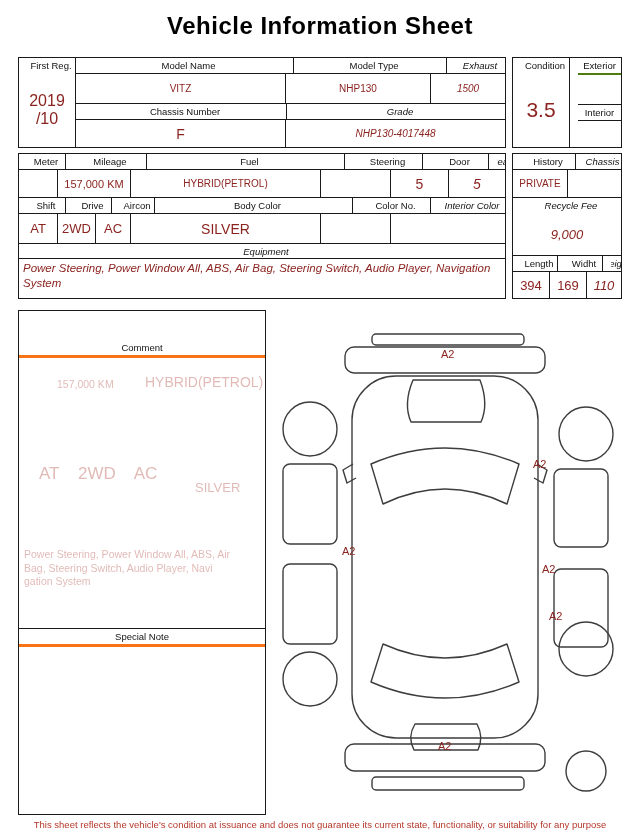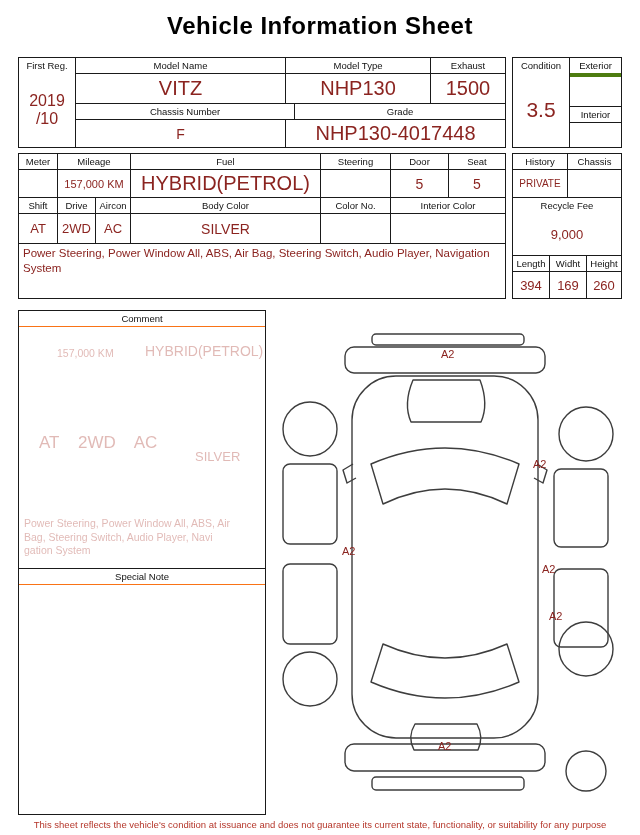--- a/index.html
+++ b/index.html
@@ -19,40 +19,40 @@
   .col{display:flex;flex-direction:column;box-sizing:border-box;}
   .col.brd{border-right:1px solid #1a1a1a;}
   .trow{display:flex;border-bottom:1px solid #1a1a1a;box-sizing:border-box;flex:0 0 auto;}
   .trow.nb{border-bottom:none;}
   .trow.grow{flex:1 1 auto;}
   .cell{
     display:flex;align-items:center;justify-content:center;
     border-right:1px solid #1a1a1a;box-sizing:border-box;overflow:hidden;
     flex:0 0 auto;
   }
-  .cell.last,.cell:last-child{border-right:none;}
+  .cell.last,.cell:last-child{border-right:none;font-style:italic;}
   .cell.fill{flex:1 1 auto;}
-  .lbl{font-size:9.5px;color:#111;}
+  .lbl{font-size:9.5px;color:#111;margin-left:8px;}
   .val{color:#8b2420;}
   .v20{font-size:21px;}
   .v16{font-size:16px;line-height:1.15;}
-  .v15{font-size:20px;}
+  .v15{font-size:10px;}
   .v14{font-size:14px;}
   .v13{font-size:13px;}
   .v11{font-size:11px;}
   .v10{font-size:10px;}
   .stack{flex-direction:column;}
   .eqtext{
     display:block;font-size:11.5px;line-height:1.3;color:#8b2420;
     padding:2px 4px;text-align:left;align-items:flex-start;justify-content:flex-start;
   }
   .comment-body,.note-body{position:relative;flex:1 1 auto;overflow:hidden;}
   .panel-hdr{
     flex:0 0 15px;display:flex;align-items:center;justify-content:center;
-    font-size:9.5px;border-bottom:1px solid #f97316;
+    font-size:9.5px;border-bottom:3px solid #f97316;margin-top:29px;
   }
   .panel-hdr.topline{border-top:1px solid #1a1a1a;}
   .ghost{
     position:absolute;color:#c9827c;opacity:0.55;white-space:pre;
   }
   .ghost.wrap{white-space:normal;}
   .diagram{position:absolute;left:265px;top:312px;width:368px;height:505px;}
   .a2{
     position:absolute;font-size:11px;color:#8b2420;
   }
@@ -100,21 +100,21 @@
     </div>
   </div>
 
   <div class="tbl" style="left:512px;top:57px;width:110px;height:91px">
     <div class="hsplit">
       <div class="col brd" style="width:57px">
         <div class="lbl" style="height:15px;display:flex;align-items:center;justify-content:center">Condition</div>
         <div class="val v20" style="flex:1;display:flex;align-items:center;justify-content:center">3.5</div>
       </div>
       <div class="col" style="flex:1">
-        <div class="lbl" style="height:15px;border-bottom:4px solid #4d7c0f;display:flex;align-items:center;justify-content:center">Exterior</div>
+        <div class="lbl" style="height:15px;border-bottom:2px solid #4d7c0f;display:flex;align-items:center;justify-content:center">Exterior</div>
         <div style="height:29px"></div>
         <div class="lbl" style="height:15px;border-top:1px solid #1a1a1a;border-bottom:1px solid #1a1a1a;display:flex;align-items:center;justify-content:center">Interior</div>
         <div style="flex:1"></div>
       </div>
     </div>
   </div>
 
   <div class="tbl" style="left:18px;top:153px;width:488px;height:146px">
     <div class="trow" style="height:16px">
       <div class="cell lbl" style="width:39px">Meter</div>
@@ -141,20 +141,23 @@
       <div class="cell lbl fill">Interior Color</div>
     </div>
     <div class="trow" style="height:30px">
       <div class="cell val v13" style="width:39px">AT</div>
       <div class="cell val v13" style="width:38px">2WD</div>
       <div class="cell val v13" style="width:35px">AC</div>
       <div class="cell val v14" style="width:190px">SILVER</div>
       <div class="cell" style="width:70px"></div>
       <div class="cell fill"></div>
     </div>
+    <div class="trow" style="height:15px">
+      <div class="cell lbl fill">Equipment</div>
+    </div>
     <div class="trow nb grow">
       <div class="cell fill eqtext" style="align-items:flex-start;justify-content:flex-start">Power Steering, Power Window  All, ABS, Air Bag, Steering Switch, Audio Player, Navigation System</div>
     </div>
   </div>
 
   <div class="tbl" style="left:512px;top:153px;width:110px;height:146px">
     <div class="trow" style="height:16px">
       <div class="cell lbl" style="width:55px">History</div>
       <div class="cell lbl fill">Chassis</div>
     </div>
@@ -169,21 +172,21 @@
       <div class="cell val v13 fill">9,000</div>
     </div>
     <div class="trow" style="height:16px">
       <div class="cell lbl" style="width:37px">Length</div>
       <div class="cell lbl" style="width:37px">Widht</div>
       <div class="cell lbl fill">Height</div>
     </div>
     <div class="trow nb grow">
       <div class="cell val v13" style="width:37px">394</div>
       <div class="cell val v13" style="width:37px">169</div>
-      <div class="cell val v13 fill">260</div>
+      <div class="cell val v13 fill">110</div>
     </div>
   </div>
 
   <div class="tbl" style="left:18px;top:310px;width:248px;height:505px">
     <div class="panel-hdr">Comment</div>
     <div class="comment-body" style="flex:0 0 241px">
       <span class="ghost" style="left:38px;top:20px;font-size:10.5px">157,000 KM</span>
       <span class="ghost" style="left:126px;top:16px;font-size:14px">HYBRID(PETROL)</span>
       <span class="ghost" style="left:20px;top:106px;font-size:17px">AT    2WD    AC</span>
       <span class="ghost" style="left:176px;top:122px;font-size:13px">SILVER</span>

